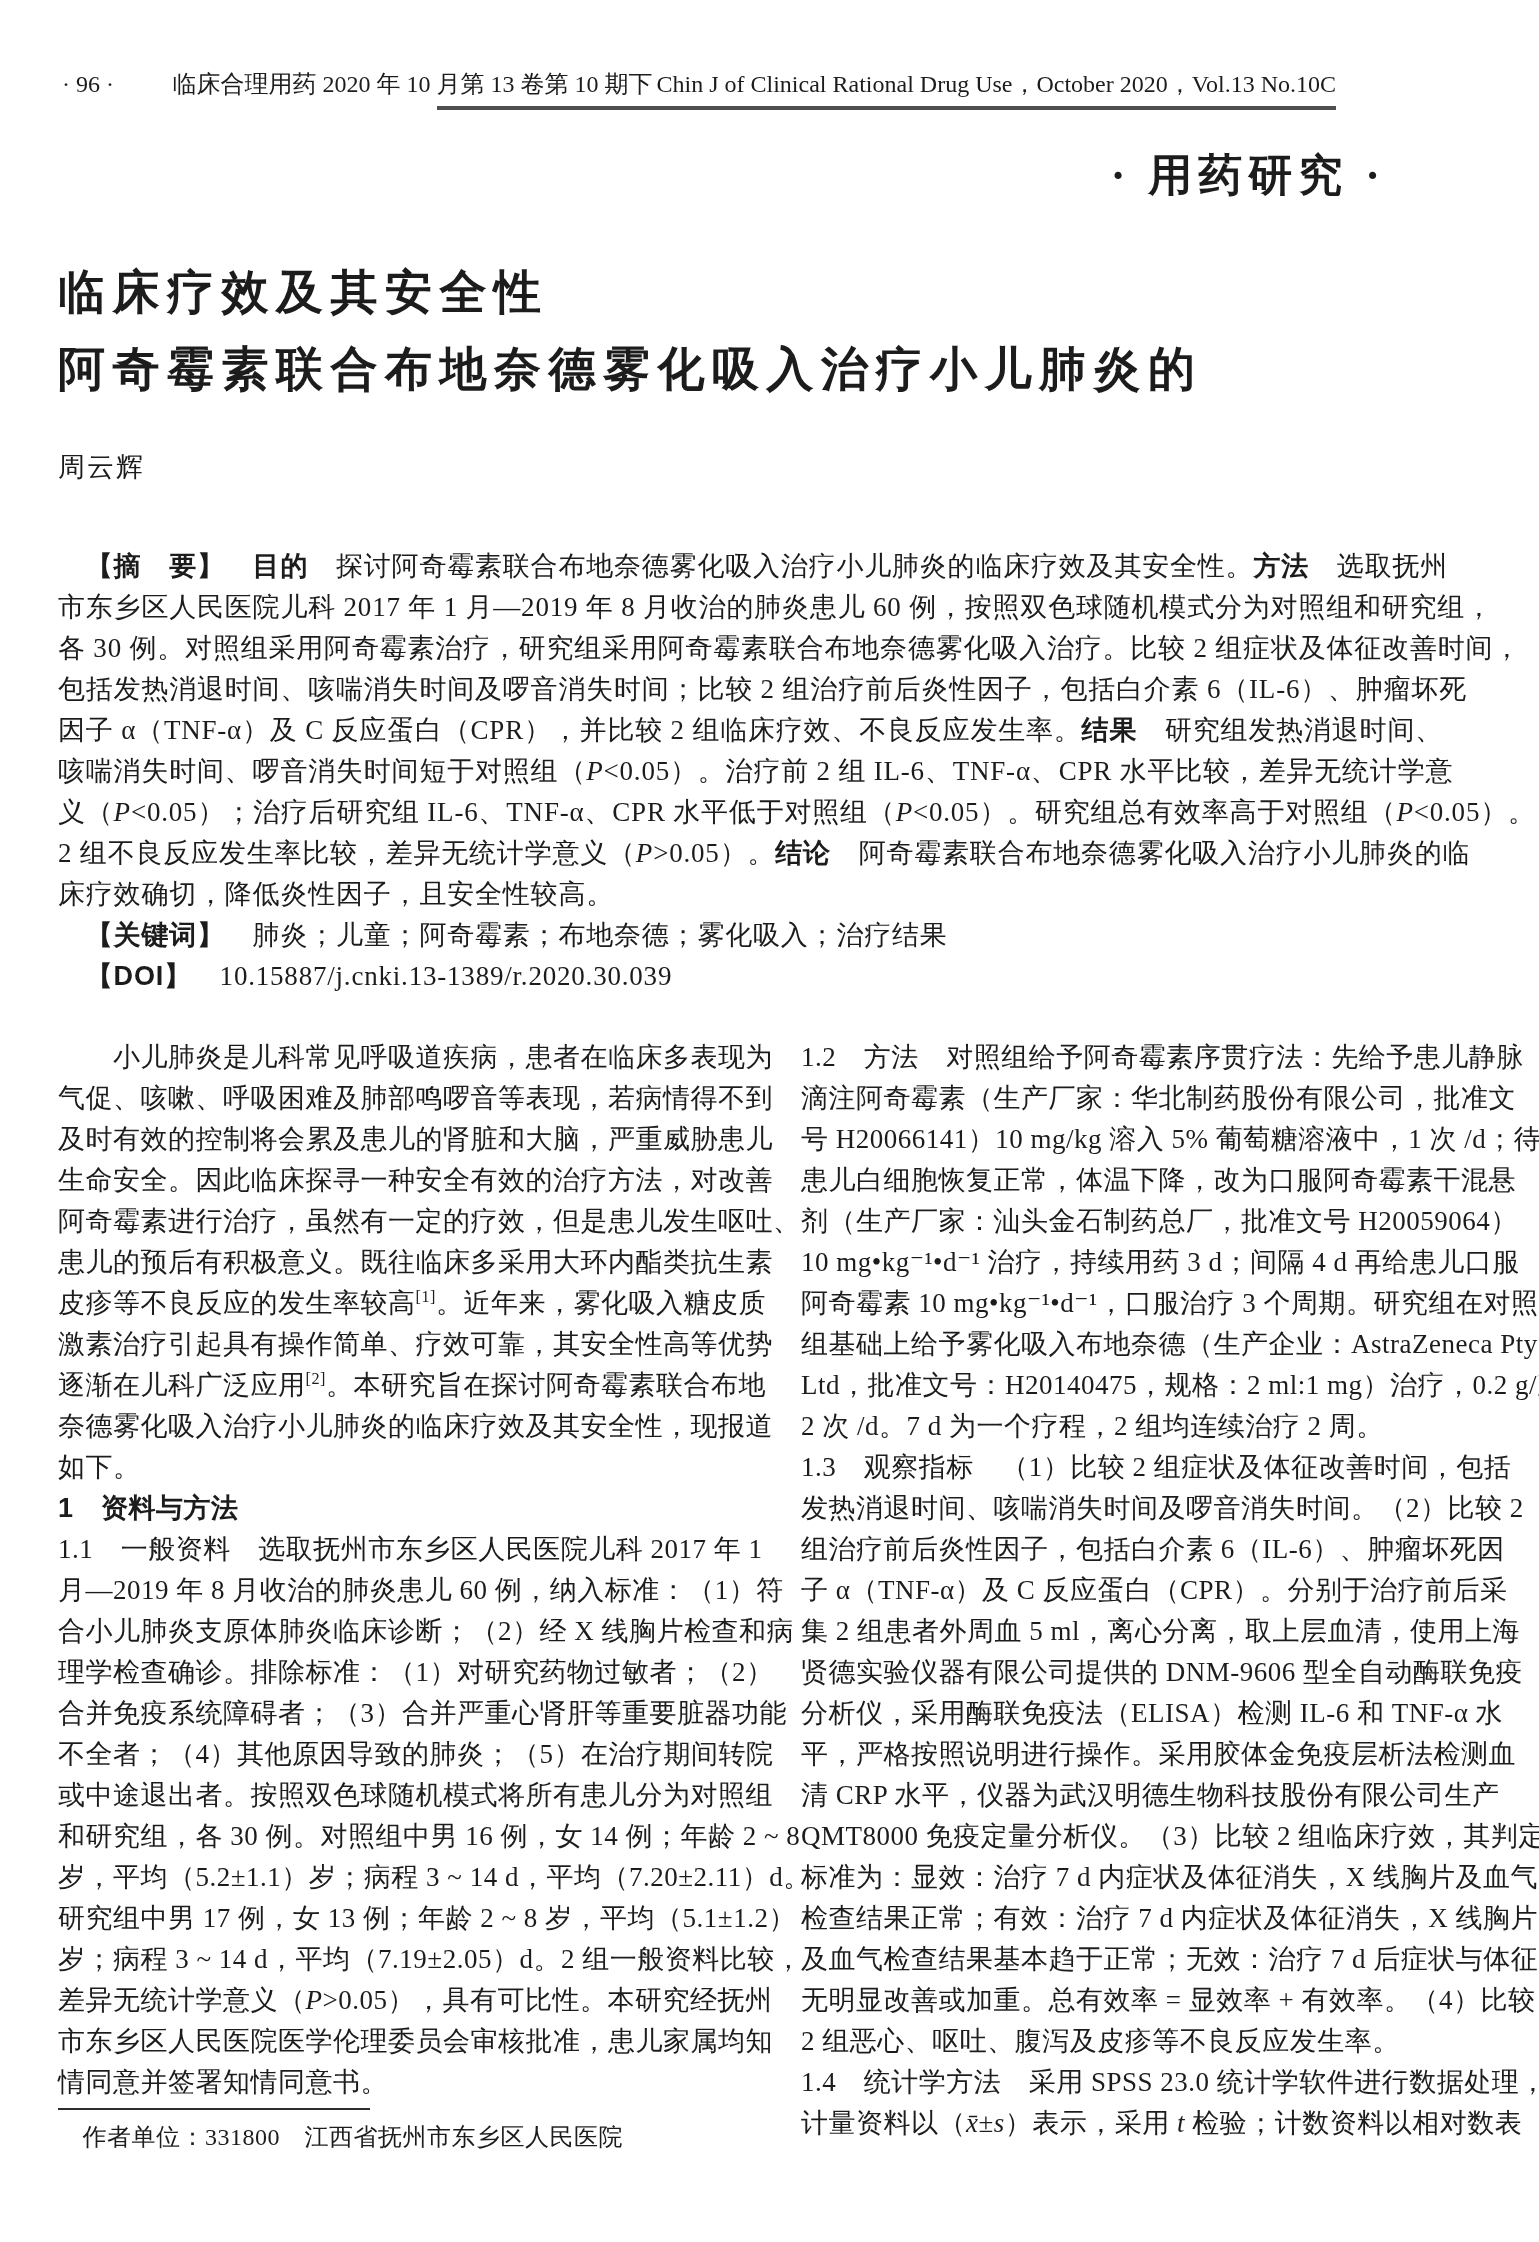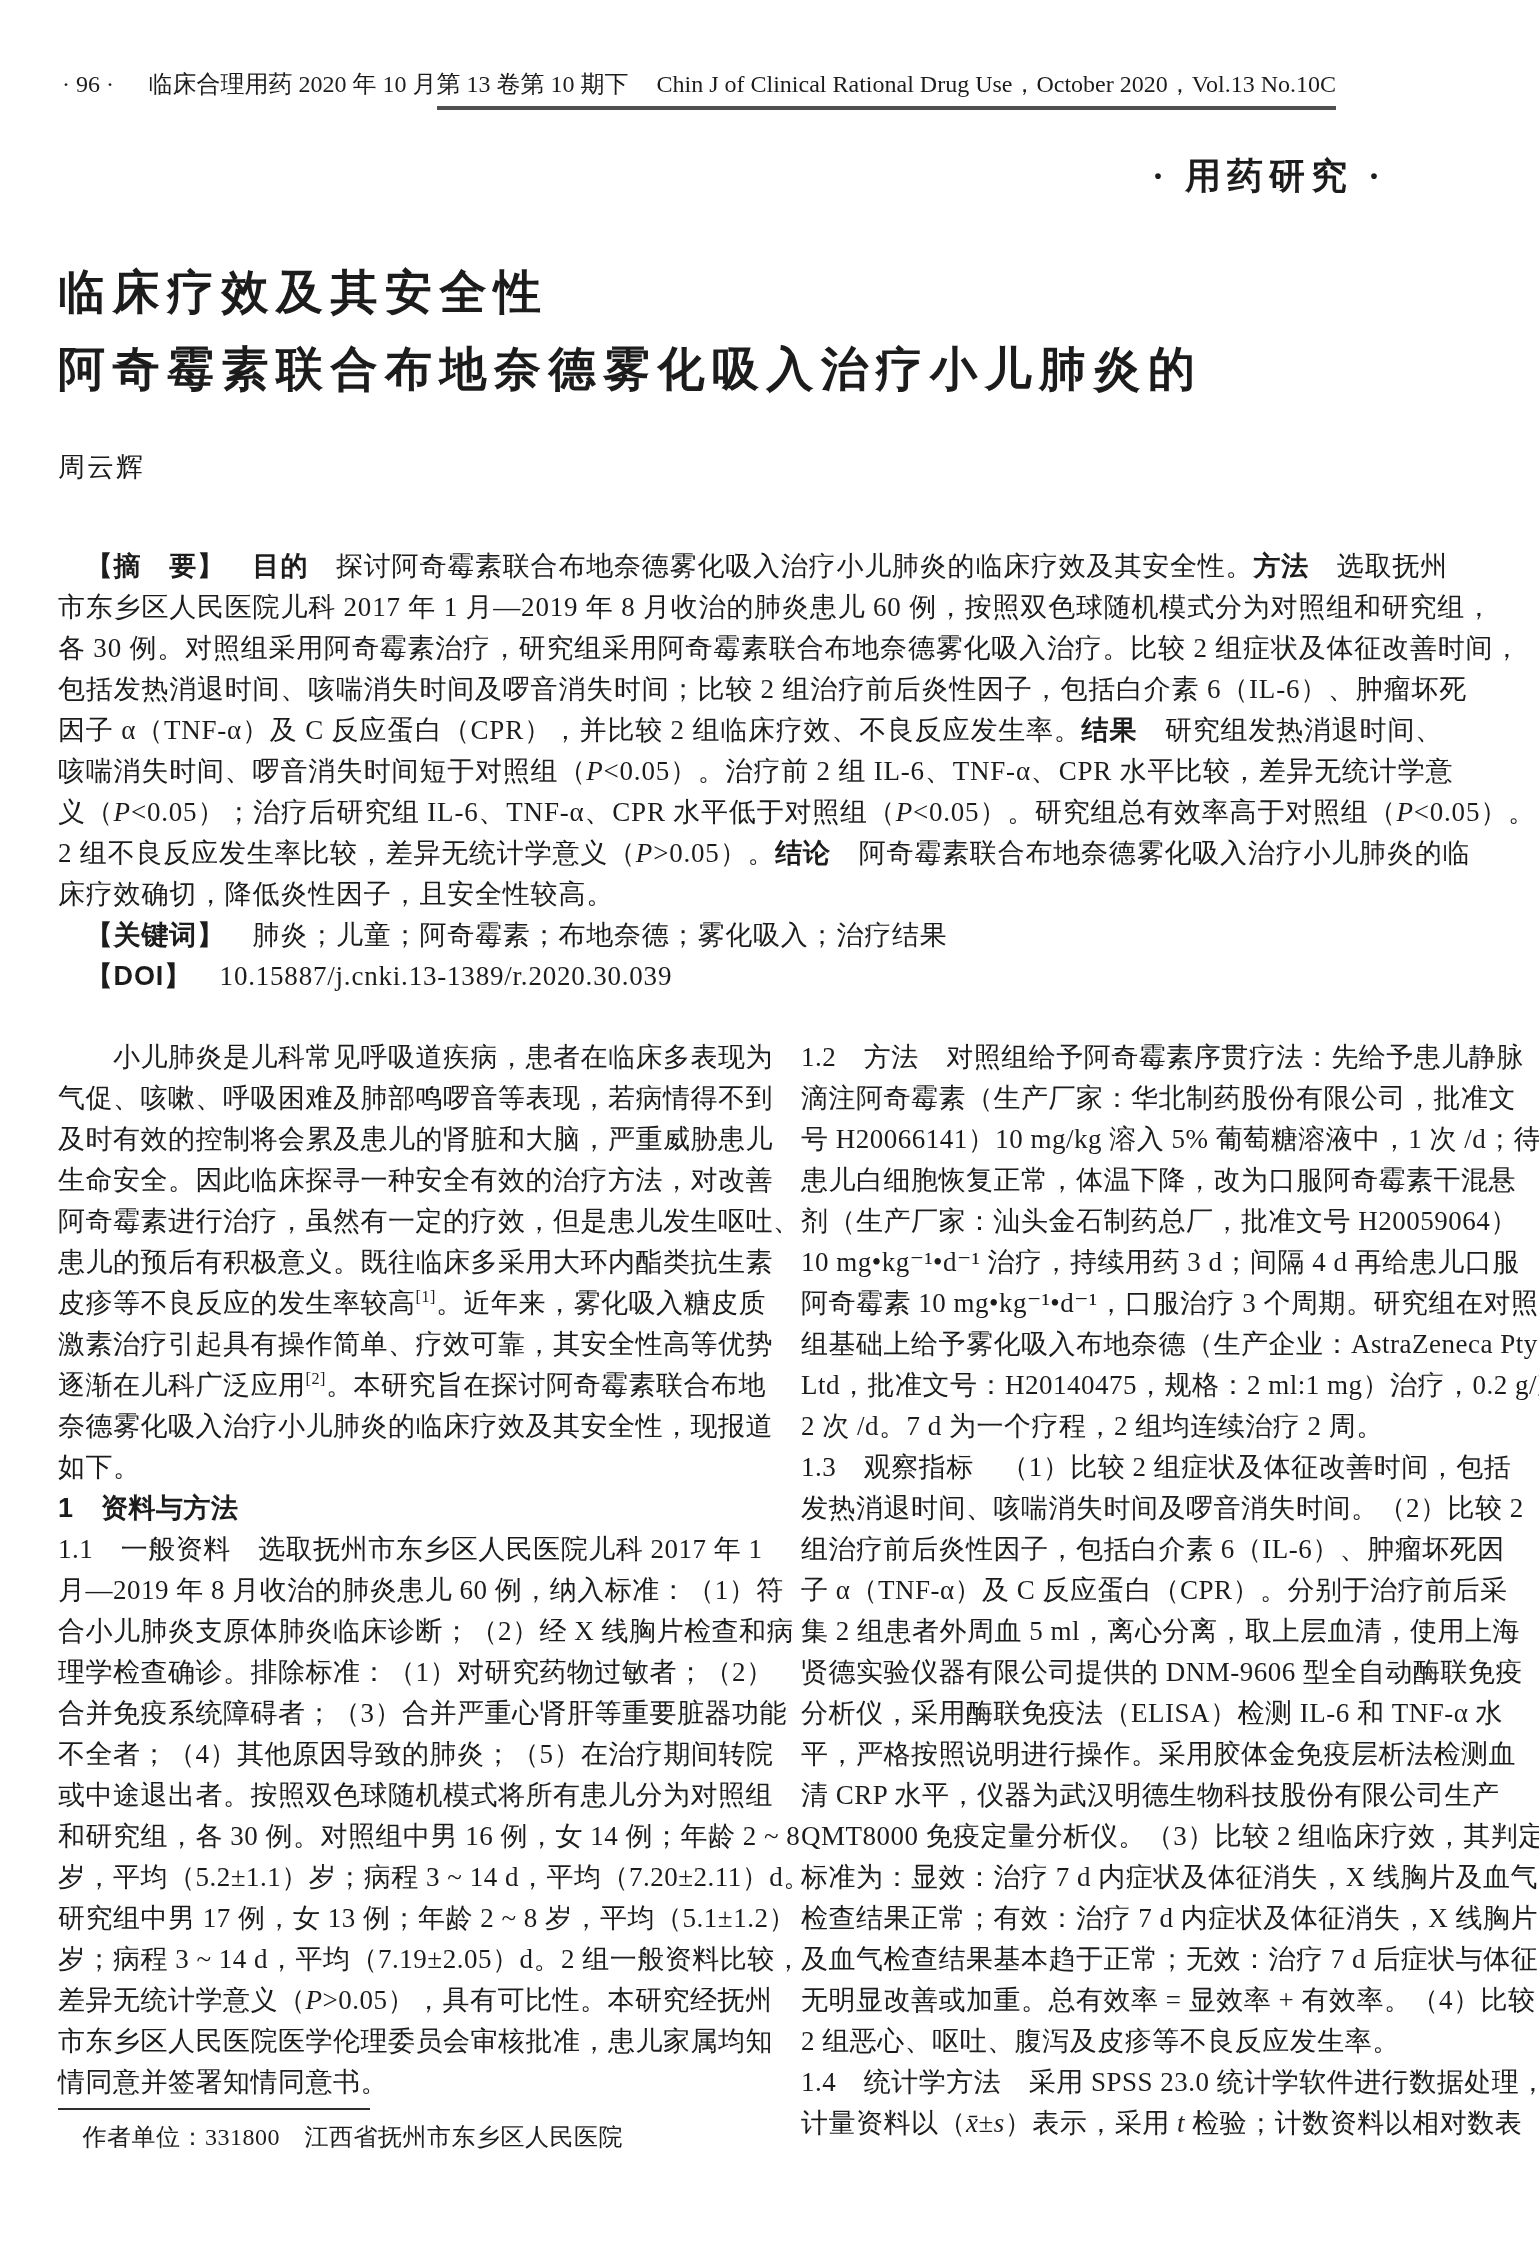--- a/index.html
+++ b/index.html
@@ -10,29 +10,29 @@
     font-family: "Liberation Serif", "DejaVu Serif", serif;
     overflow: hidden;
   }
   .page { position: relative; width: 1386px; height: 2242px; }
 
   .header {
     display: flex; justify-content: space-between; align-items: baseline;
     padding: 70px 50px 0 62px;
     font-size: 24px; line-height: 28px;
   }
-  .journal { display: inline-flex; gap: 28px; white-space: nowrap; }
+  .journal { display: inline-flex; gap: 4px; white-space: nowrap; }
   .rule {
     margin: 8px 50px 0 437px;
     height: 4px; background: #4f4f4f;
   }
   .section-label {
     margin-top: 44px; 
     text-align: right;
-    font-size: 36px; line-height: 44px; font-weight: 700;
+    font-size: 44px; line-height: 44px; font-weight: 700;
     letter-spacing: 6px;
   }
   .title {
     margin: 56px 58px 0 58px;
     font-size: 47px; line-height: 77px; font-weight: 700;
     letter-spacing: 7.5px;
   }
   .author {
     margin: 40px 58px 0 58px;
     font-size: 27px; line-height: 38px; letter-spacing: 2px;

